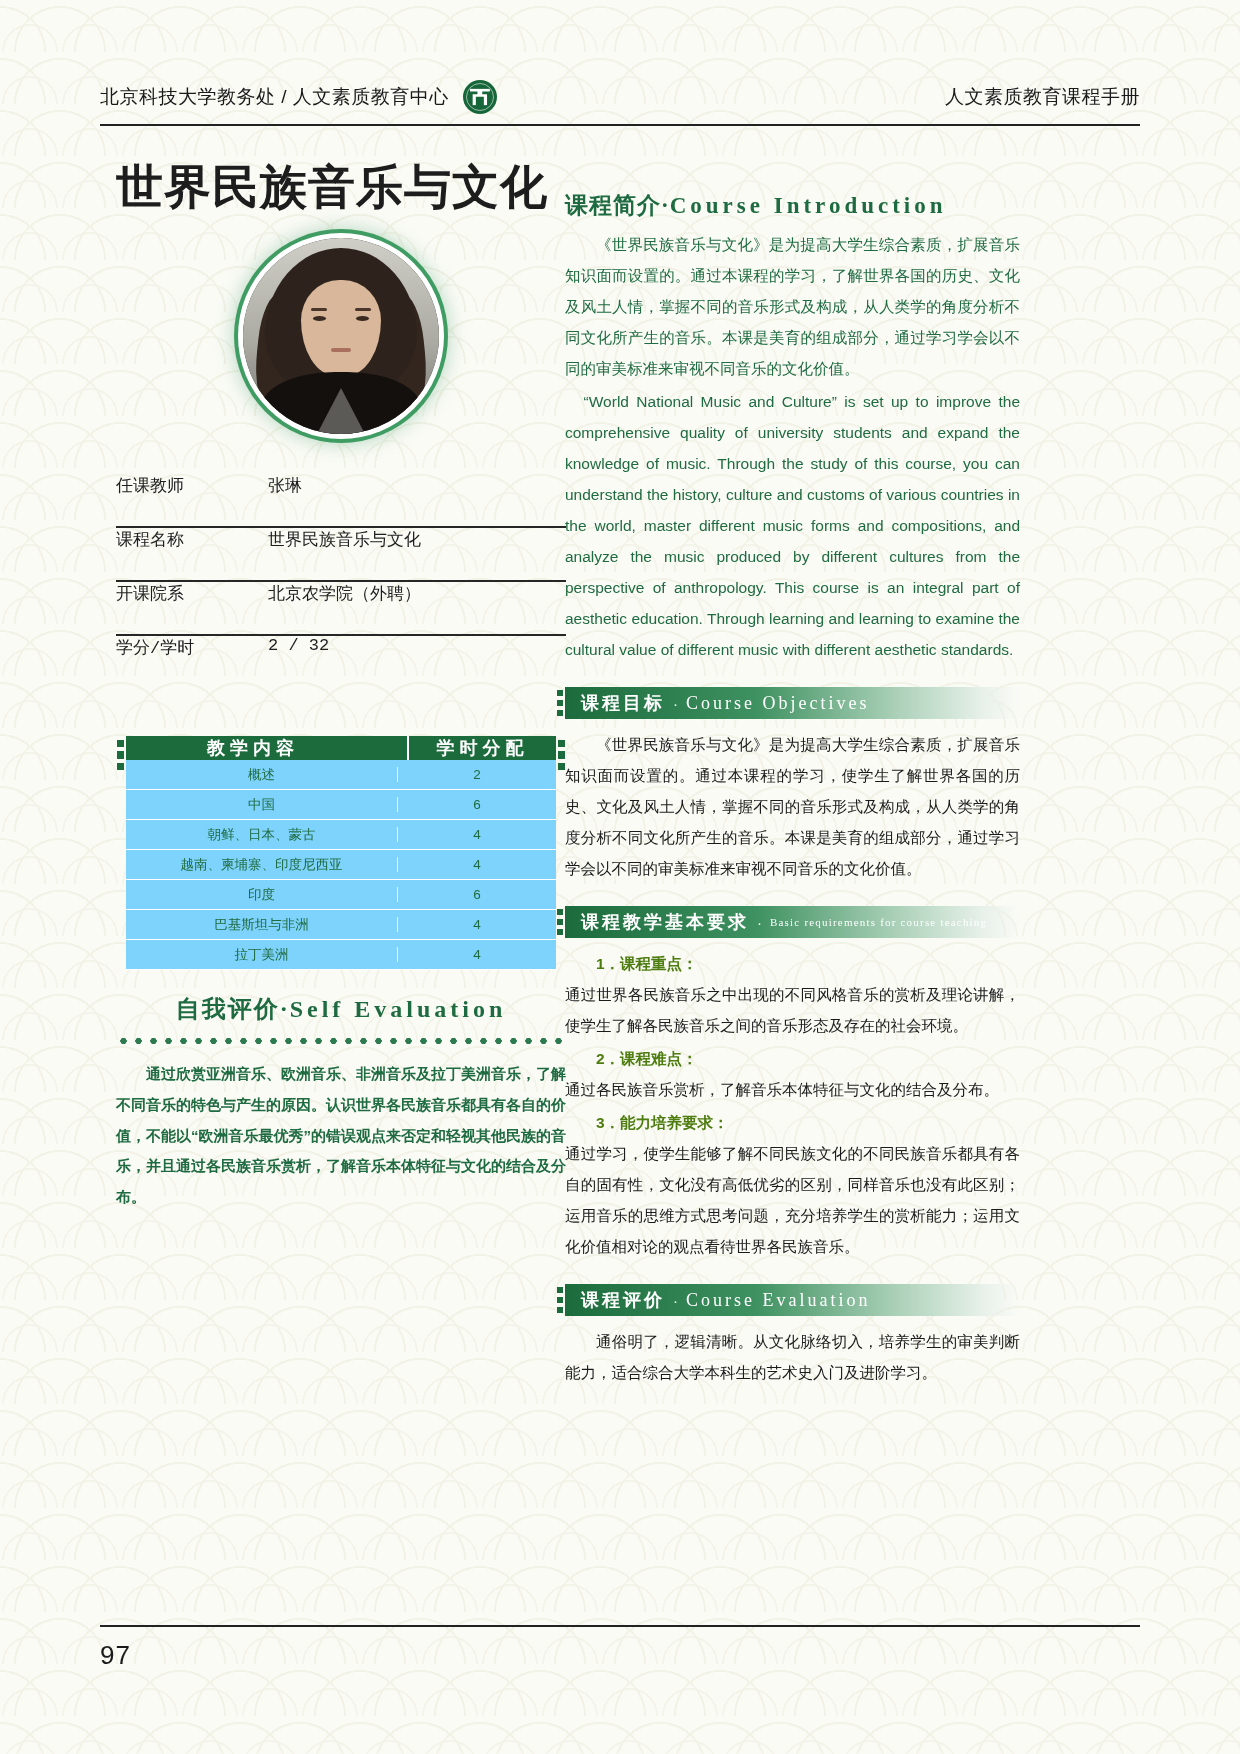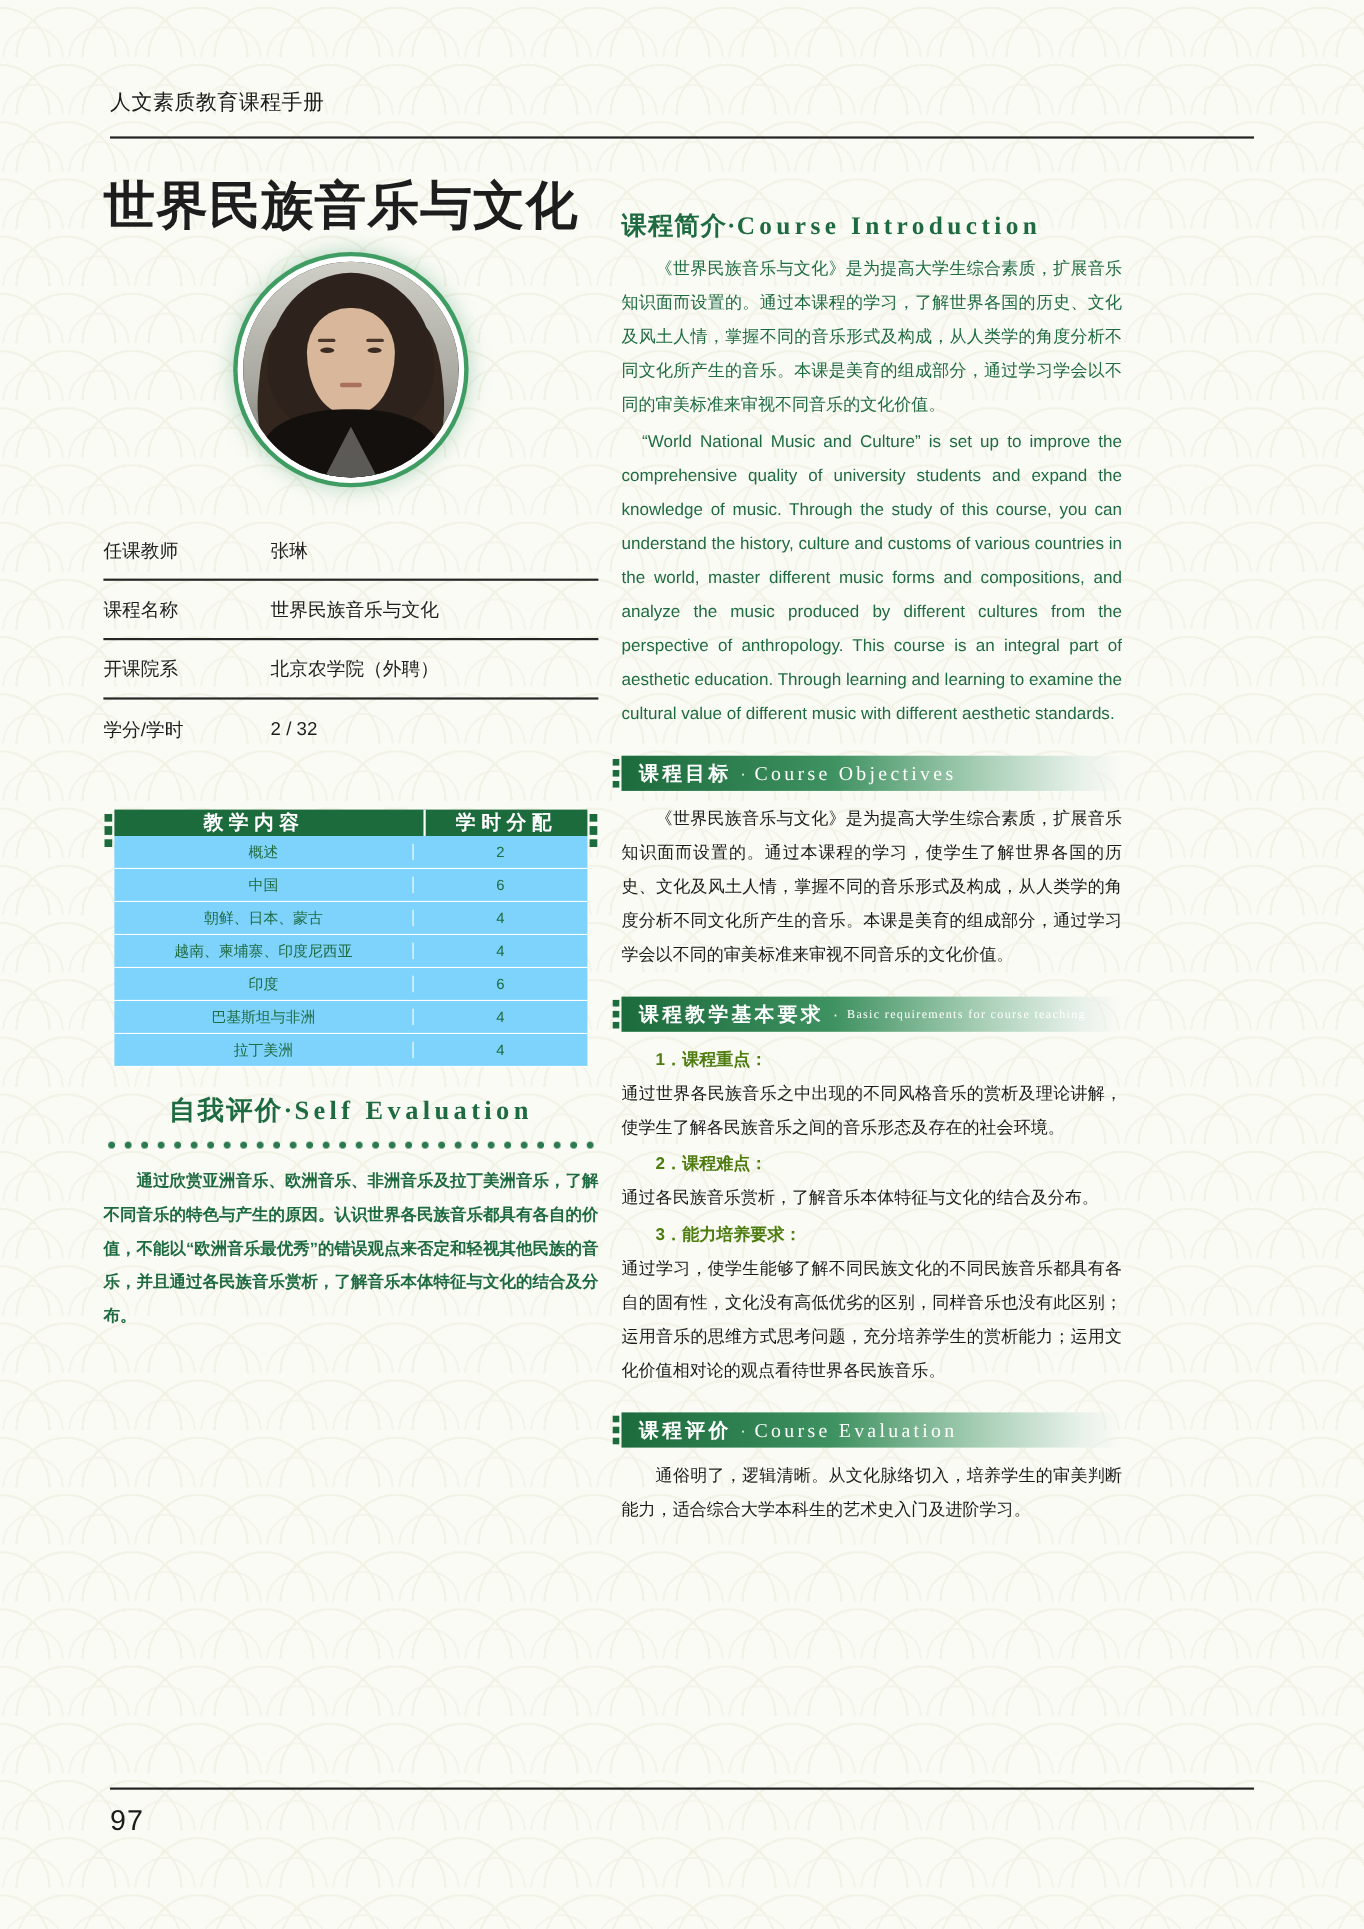--- a/index.html
+++ b/index.html
@@ -51,21 +51,21 @@
   }
   .ftr-rule {
     position:absolute; left:100px; top:1625px; width:1040px; height:2px; background:#222;
   }
   .pageno {
     position:absolute; left:100px; top:1640px;
     font-size:26px; color:#1a1a1a; letter-spacing:1px;
   }
 
   
-  .colL { position:absolute; left:94px; top:160px; width:450px; }
+  .colL { position:absolute; left:116px; top:160px; width:450px; }
   .colR { position:absolute; left:565px; top:190px; width:455px; }
 
   
   .title {
     font-size:47px; font-weight:bold; color:#1d1d1d;
     letter-spacing:1px; line-height:1.15; white-space:nowrap;
   }
 
   
   .photo-wrap {
@@ -115,22 +115,23 @@
     background:#14100e; border-radius:46% 46% 0 0;
   }
   .ph-collar {
     position:absolute; left:74px; bottom:0; width:48px; height:46px;
     background:#5b5a57; clip-path:polygon(50% 0,100% 100%,0 100%);
   }
 
   
   .info { margin-top:40px; }
   .info-row {
-    display:flex; align-items:center; height:54px;
+    display:flex; align-items:flex-start; height:54px;
     border-bottom:2px solid #262626;
+    font-family:Liberation Mono, monospace;
   }
   .info-row:last-child { border-bottom:none; }
   .info-k { width:152px; font-size:17px; color:#1e1e1e; }
   .info-v { font-size:17px; color:#1e1e1e; }
 
   
   .tbl { margin-top:46px; width:430px; margin-left:10px; }
   .tbl-head {
     position:relative; display:flex; height:24px;
     background:#1c6b3c; color:#fff; align-items:center;gap:27px;
@@ -220,20 +221,24 @@
   .banner-en.small { font-size:11px; letter-spacing:1.2px; }
 </style>
 </head>
 <body>
 
 <div class="bg-pattern"></div>
 
 <div class="page">
 
   <div class="hdr">
+    <div class="hdr-left">
+      <span class="hdr-txt">北京科技大学教务处 / 人文素质教育中心</span>
+      <span class="logo"></span>
+    </div>
     <span class="hdr-txt">人文素质教育课程手册</span>
   </div>
   <div class="hdr-rule"></div>
 
   <div class="colL">
 
     <div class="title">世界民族音乐与文化</div>
 
     <div class="photo-wrap">
       <div class="photo">

